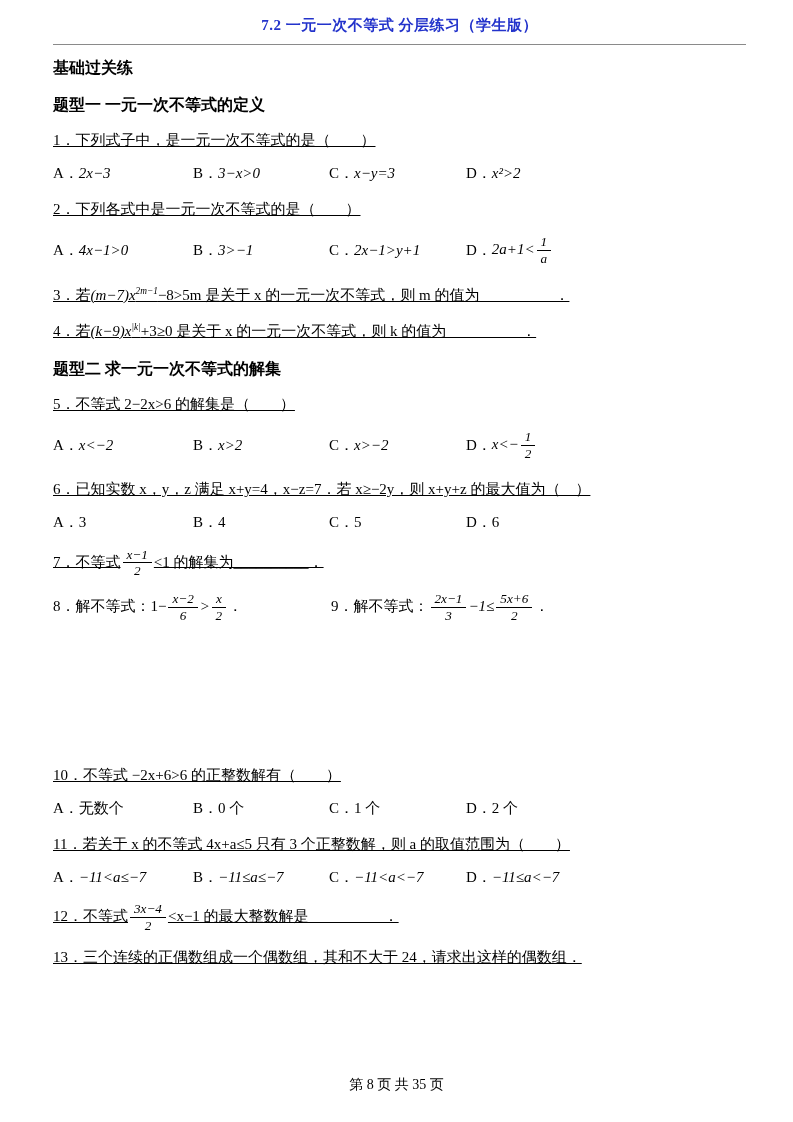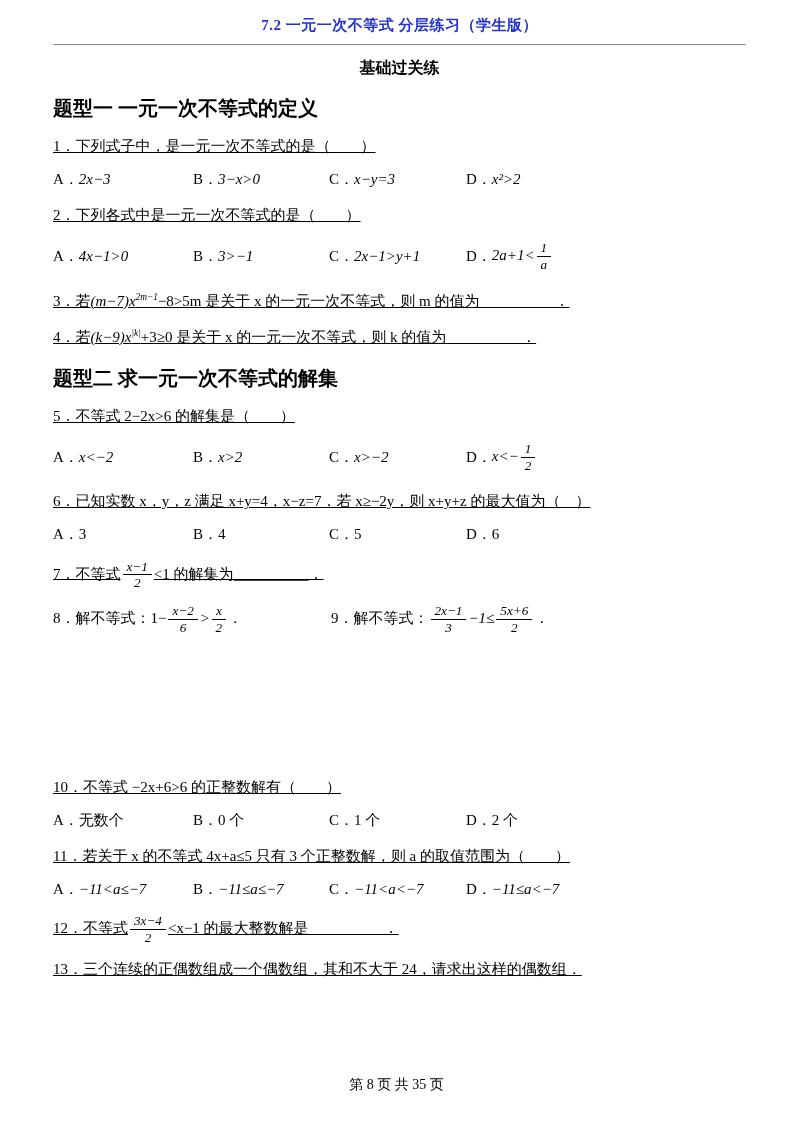--- a/index.html
+++ b/index.html
@@ -7,22 +7,22 @@
   body {
     width:793px; height:1122px; position:relative; overflow:hidden;
     font-family:"Liberation Serif", serif; font-size:15px; color:#000;
   }
   .page { padding:16px 47px 0 53px; }
   .title {
     text-align:center; font-weight:bold; font-size:15px; color:#2333cb;
     letter-spacing:0.5px;
   }
   .divider { border:none; border-top:1px solid #8a8a8a; margin-top:9px; }
-  .section-header { text-align:center; font-weight:bold; font-size:16px; margin-top:13px; }
-  .topic { font-weight:bold; font-size:20px; margin-top:16px; }
+  .section-header { text-align:left; font-weight:bold; font-size:16px; margin-top:13px; }
+  .topic { font-weight:bold; font-size:16px; margin-top:16px; }
   .stem { margin-top:13px; line-height:1.55;text-decoration:underline; }
   .opts {
     display:grid; grid-template-columns:140px 136px 137px auto;
     margin-top:9px; align-items:center; min-height:24px;
   }
   .opts.tall { min-height:40px; }
   .opt { display:flex; align-items:center; white-space:nowrap; }
   .math { font-family:"Liberation Serif", serif; font-style:italic; }
   .frac {
     display:inline-block; vertical-align:middle; text-align:center;

